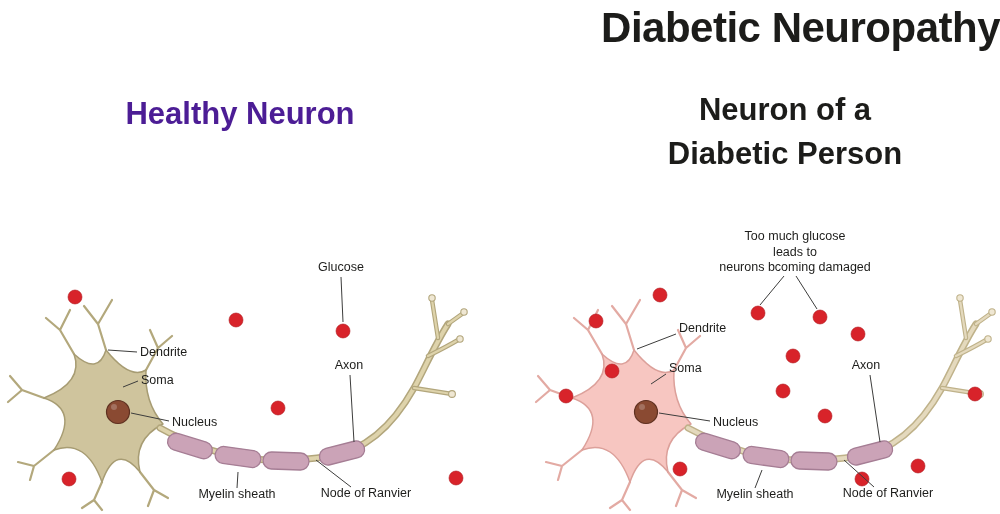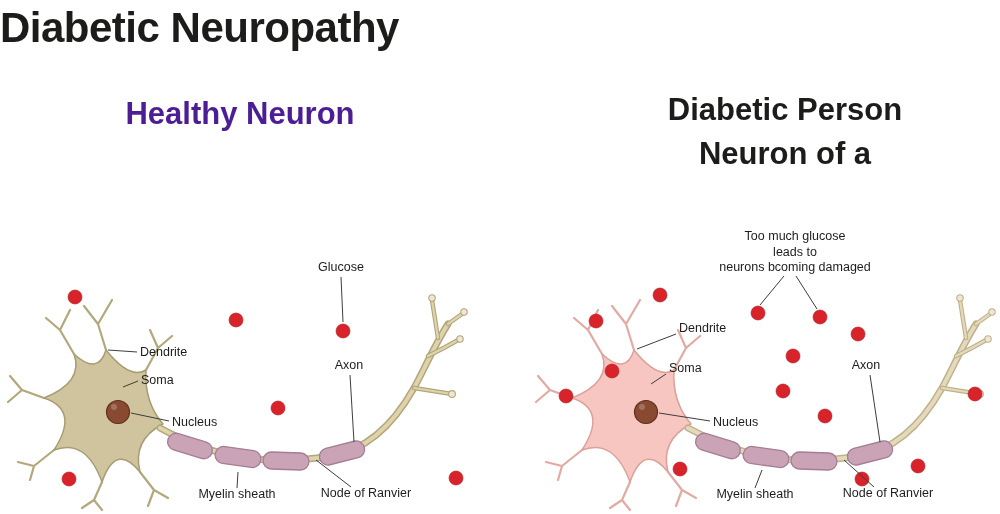--- a/index.html
+++ b/index.html
@@ -1,21 +1,21 @@
 <!DOCTYPE html>
 <html style="--glucose-dot: #d8232a; --healthy-soma: #cfc49d; --diabetic-soma: #f7c6c1; --myelin: #cba3b7; --nucleus: #8a4a32;"><head>
 <meta charset="utf-8">
 <style>
   html,body { margin:0; padding:0; }
   body {
     width:1000px; height:514px; position:relative; overflow:hidden;
     background:#ffffff; font-family:"Liberation Sans", sans-serif;
   }
   .title {
-    position:absolute; top:4px; left:0; width:1000px; text-align:left;
+    position:absolute; top:4px; left:0; width:1000px; text-align:right;
     font-size:42px; font-weight:bold; color:#1c1c1a; letter-spacing:-0.5px;
   }
   .heading-left {
     position:absolute; top:96px; left:70px; width:340px; text-align:center;
     font-size:31px; font-weight:bold; color:#4c1d95;
   }
   .heading-right {
     position:absolute; top:88px; left:615px; width:340px; text-align:center;
     font-size:31px; font-weight:bold; color:#1c1c1a; line-height:1.42;
   }
@@ -35,22 +35,22 @@
   .capsule { fill:var(--myelin,#cba3b7); stroke:#a57d94; stroke-width:1.3; }
   .nucleus { fill:var(--nucleus,#8a4a32); stroke:#5e3020; stroke-width:1.2; }
   .nucleus-shine { fill:#ffffff; opacity:0.22; }
 </style>
 </head>
 <body>
 
 <div class="title">Diabetic Neuropathy</div>
 <div class="heading-left">Healthy Neuron</div>
 <div class="heading-right">
+  <div>Neuron of a</div>
   <div>Diabetic Person</div>
-  <div>Neuron of a</div>
 </div>
 
 <svg class="diagram" width="1000" height="514" viewBox="0 0 1000 514">
   <defs>
     <g id="neuron">
       <path class="dendrites" d="M78,72 L70,46 M70,46 L56,28 M70,46 L84,22
            M46,76 L32,52 M32,52 L18,40 M32,52 L42,32
            M16,120 L-6,112 M-6,112 L-18,98 M-6,112 L-20,124
            M26,172 L6,188 M6,188 L-10,184 M6,188 L2,202
            M74,204 L66,222 M66,222 L54,230 M66,222 L74,232

